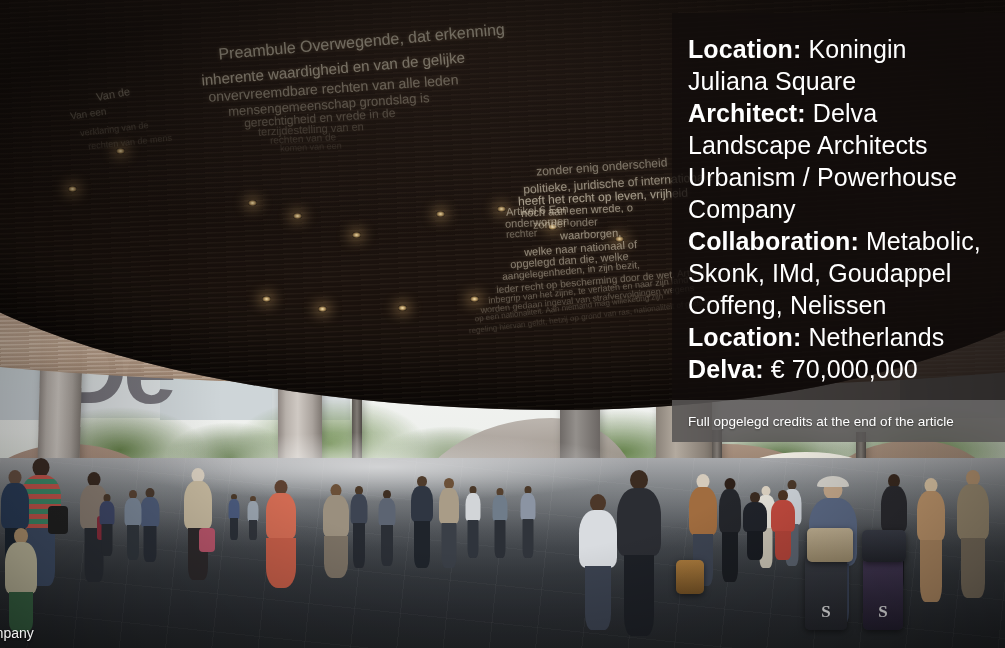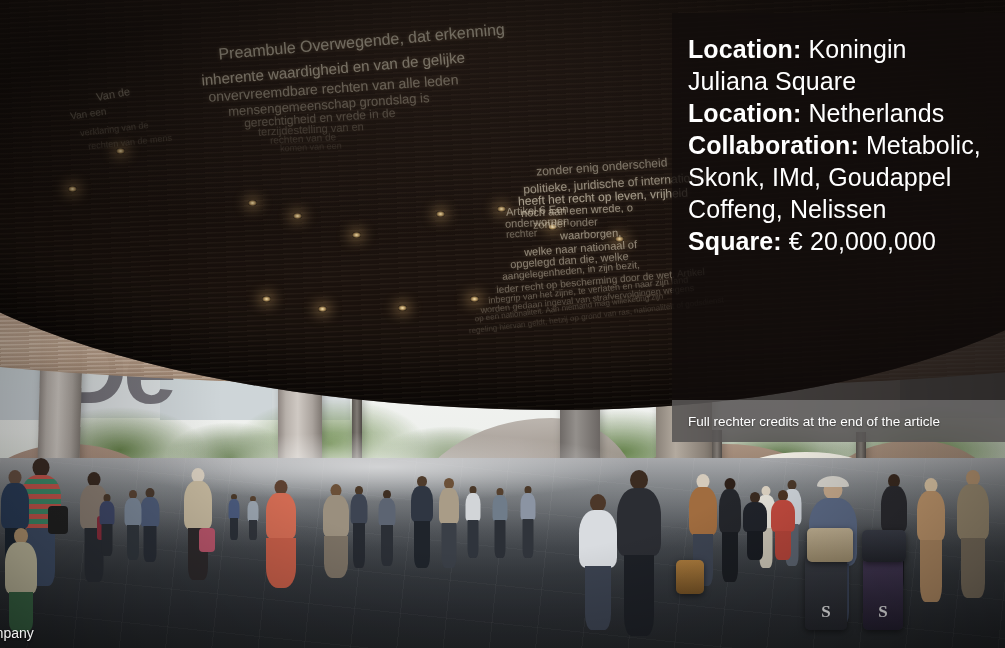--- a/index.html
+++ b/index.html
@@ -542,23 +542,24 @@
 
     <div class="vignette"></div>
 
     <div class="watermark">ompany</div>
   </div>
 
   <div class="info-panel">
 
     <div class="info-lines">
       <span class="info-row"><span class="k">Location:</span><span class="v"> Koningin Juliana Square</span></span>
+      <span class="info-row"><span class="k">Architect:</span><span class="v"> Delva Landscape Architects Urbanism / Powerhouse Company</span></span>
+      <span class="info-row"><span class="k">Collaboration:</span><span class="v"> Metabolic, Skonk, IMd, Goudappel Coffeng, Nelissen</span></span>
       <span class="info-row"><span class="k">Location:</span><span class="v"> Netherlands</span></span>
-      <span class="info-row"><span class="k">Collaboration:</span><span class="v"> Metabolic, Skonk, IMd, Goudappel Coffeng, Nelissen</span></span>
-      <span class="info-row"><span class="k">Square:</span><span class="v"> € 20,000,000</span></span>
+      <span class="info-row"><span class="k">Delva:</span><span class="v"> € 70,000,000</span></span>
     </div>
 
     <div class="credits-band">
-      <span class="credits-text">Full rechter credits at the end of the article</span>
+      <span class="credits-text">Full opgelegd credits at the end of the article</span>
     </div>
   </div>
 
 </div>
 
 </body></html>

